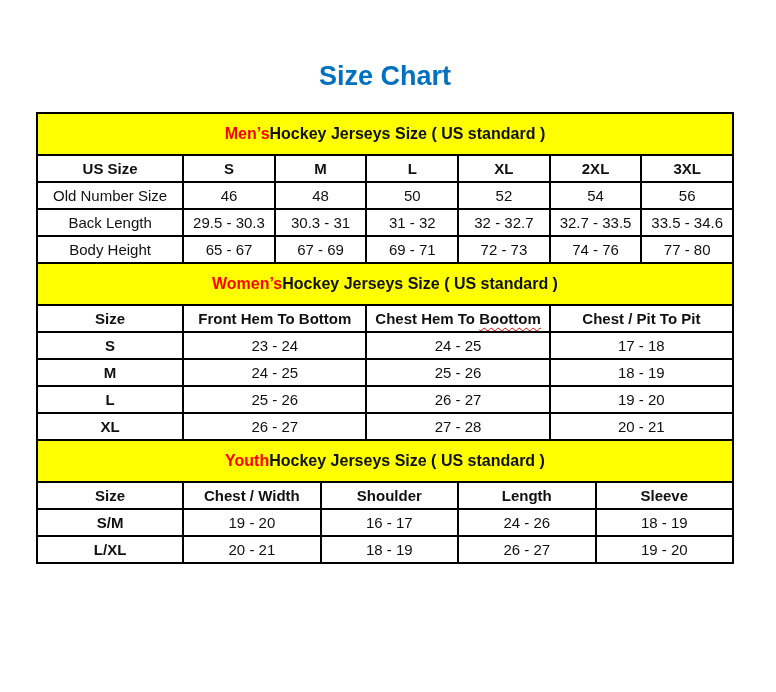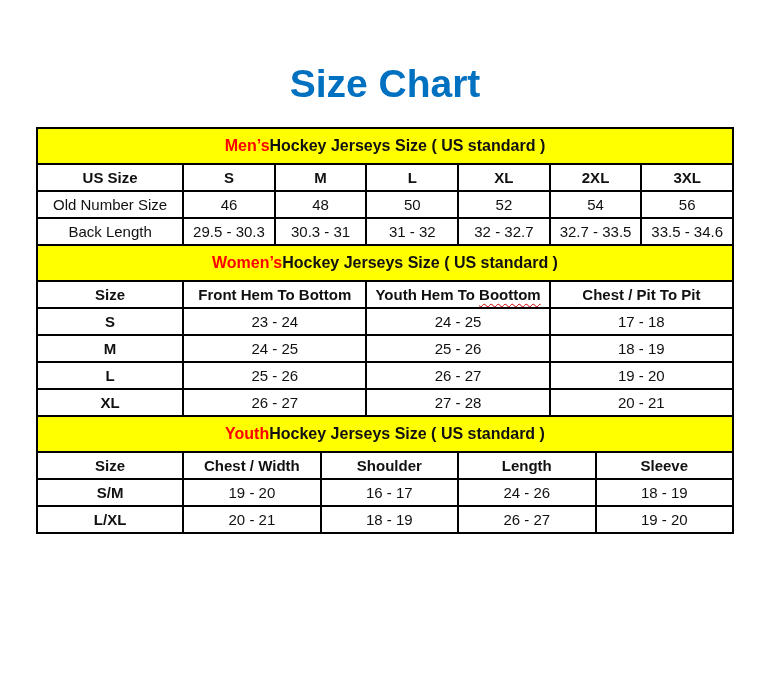--- a/index.html
+++ b/index.html
@@ -17,31 +17,31 @@
     background:#ffffff;
     font-family:"Liberation Sans",sans-serif;
     color:var(--text-black);
     overflow:hidden;
   }
   .wrap{width:698px;margin-left:36px;}
   h1.page-title{
     margin:0;
     padding:60px 0 18px 0;
     text-align:center;
-    font-size:39px;
+    font-size:27px;
     line-height:1.25;
     font-weight:bold;
     color:var(--title-blue);
   }
   section{display:block;}
   section + section{margin-top:-2px;}
   .band{
     background:var(--band-yellow);
     border:2px solid var(--border-black);
-    height:38px;
+    height:44px;
     display:flex;align-items:center;justify-content:center;
     font-weight:bold;
     font-size:16px;
     color:var(--text-black);
   }
   .band .hl{color:var(--accent-red);}
   table.sz{
     width:100%;
     border-collapse:collapse;
     table-layout:fixed;
@@ -107,35 +107,44 @@
           </tr>
           <tr>
             <td class="rowlabel">Back Length</td>
             <td>29.5 - 30.3</td>
             <td>30.3 - 31</td>
             <td>31 - 32</td>
             <td>32 - 32.7</td>
             <td>32.7 - 33.5</td>
             <td>33.5 - 34.6</td>
           </tr>
+          <tr>
+            <td class="rowlabel">Body Height</td>
+            <td>65 - 67</td>
+            <td>67 - 69</td>
+            <td>69 - 71</td>
+            <td>72 - 73</td>
+            <td>74 - 76</td>
+            <td>77 - 80</td>
+          </tr>
         </tbody>
       </table>
   </section>
 
   <section>
     <div class="band">
       <span class="hl">Women’s</span>
         <span> Hockey Jerseys Size ( US standard )</span>
     </div>
     <table class="sz womens">
         <thead>
           <tr>
             <th>Size</th>
             <th>Front Hem To Bottom</th>
-            <th><span>Youth Hem To </span><span class="squiggle">Boottom</span></th>
+            <th><span>Chest Hem To </span><span class="squiggle">Boottom</span></th>
             <th>Chest / Pit To Pit</th>
           </tr>
         </thead>
         <tbody>
           <tr>
             <td class="rowlabel">S</td>
             <td>23 - 24</td>
             <td>24 - 25</td>
             <td>17 - 18</td>
           </tr>

